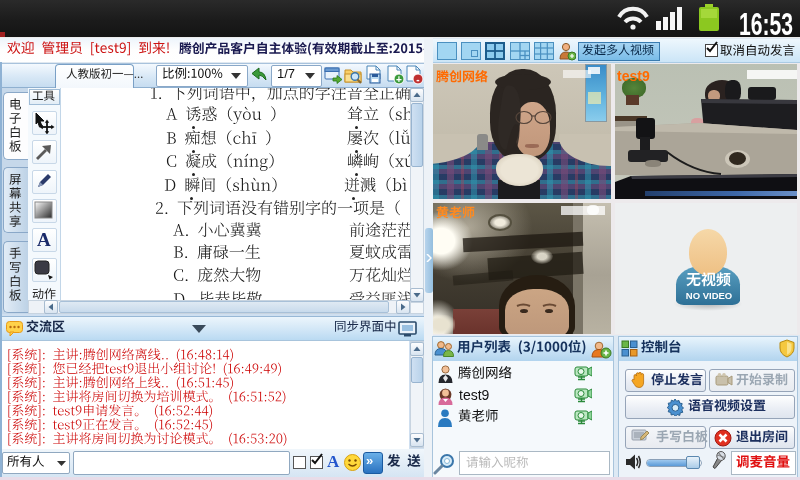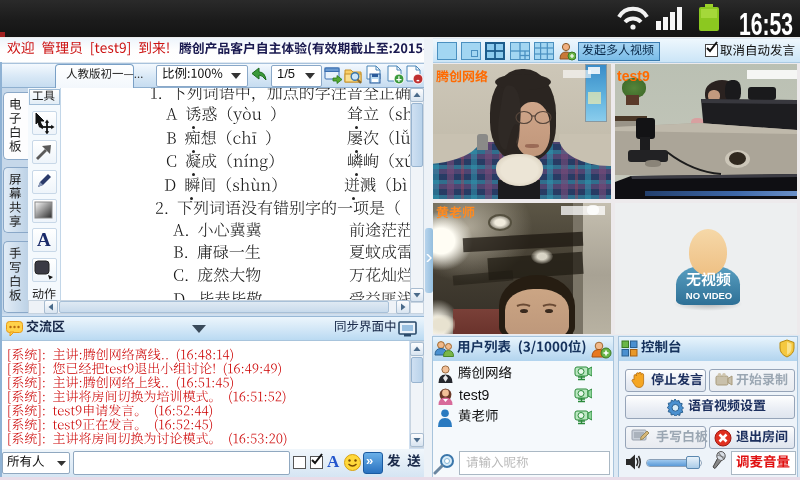--- a/index.html
+++ b/index.html
@@ -383,21 +383,21 @@
         <use href="#g31" x="3943"></use>
       </g>
     </svg>
 <svg width="10" height="6" style="position:absolute;left:231px;top:73px">
       <path d="M0 0 L10 0 L5 6 Z" fill="#333"></path>
     </svg>
 <svg width="18" height="18" viewBox="0 0 18 18" style="position:absolute;left:250px;top:66px">
 <path d="M9 2 L9 6 Q15 6 16 14 Q12 9 9 9 L9 13 L2 7.5 Z" fill="#3a9a3a" stroke="#1c6a1c" stroke-width="1"></path>
     </svg>
 <div style="position:absolute;left:271px;top:65px;width:49px;height:20px;background:#fff;border:1px solid #8aa8c8;border-radius:2px"></div>
-<div style="position:absolute;left:277px;top:66px;font:13px 'Liberation Sans',sans-serif;color:#111">1/5</div>
+<div style="position:absolute;left:277px;top:66px;font:13px 'Liberation Sans',sans-serif;color:#111">1/7</div>
 <svg width="10" height="6" style="position:absolute;left:305px;top:73px">
       <path d="M0 0 L10 0 L5 6 Z" fill="#333"></path>
     </svg>
 <svg width="19" height="19" viewBox="0 0 19 19" style="position:absolute;left:324px;top:66px">
 <rect x="1" y="2" width="14" height="11" rx="1" fill="#e8f2fb" stroke="#3a6eb0"></rect>
 <rect x="1" y="2" width="14" height="3.5" fill="#6a9ad0" stroke="#3a6eb0"></rect>
 <path d="M9 12 L13 12 L13 9.5 L18 13.5 L13 17.5 L13 15 L9 15 Z" fill="#55aa33" stroke="#2a7a18" stroke-width="0.8"></path>
     </svg>
 <svg width="19" height="19" viewBox="0 0 19 19" style="position:absolute;left:344px;top:66px">
 <path d="M1 4 L7 4 L9 6 L17 6 L17 16 L1 16 Z" fill="#f8cf68" stroke="#c8922a"></path>

